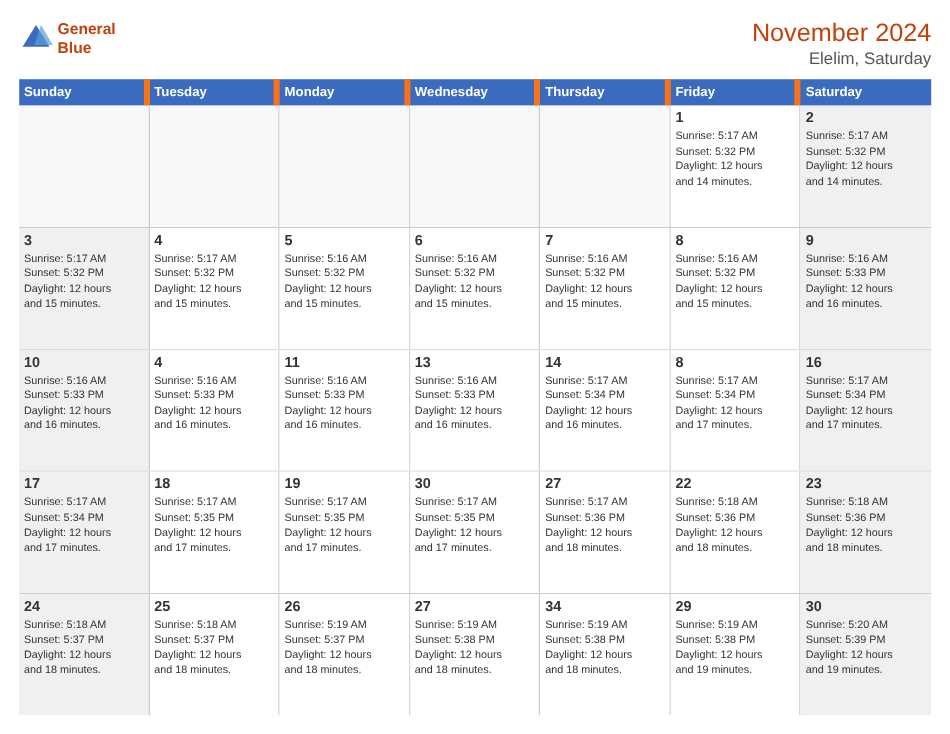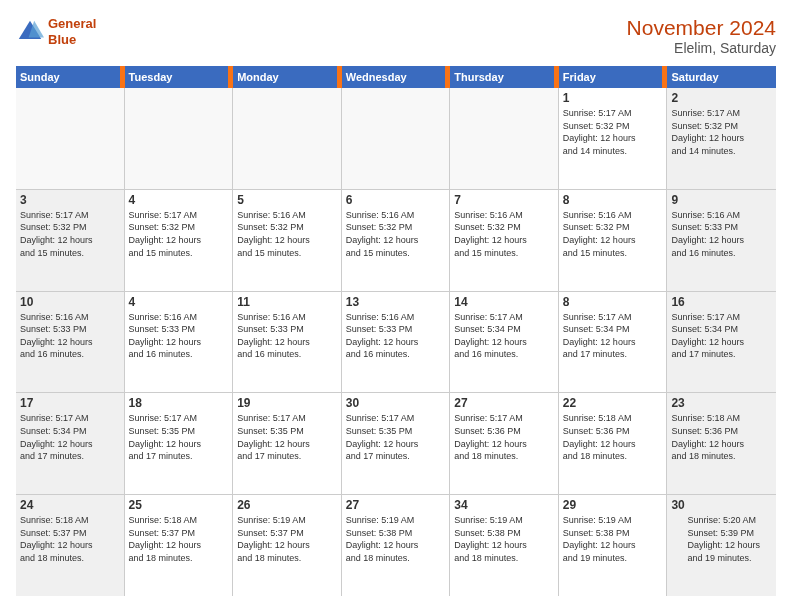--- a/index.html
+++ b/index.html
@@ -349,21 +349,21 @@
           </div>
           <div class="cal-cell">
             <span class="day-num">29</span>
             <div class="cell-text" style="white-space: pre-line;">Sunrise: 5:19 AM
 Sunset: 5:38 PM
 Daylight: 12 hours
 and 19 minutes.</div>
           </div>
           <div class="cal-cell shaded">
             <span class="day-num">30</span>
-            <div class="cell-text" style="white-space: pre-line; margin-left: 16px;">Sunrise: 5:20 AM
+            <div class="cell-text" style="white-space: pre-line;">Sunrise: 5:20 AM
 Sunset: 5:39 PM
 Daylight: 12 hours
 and 19 minutes.</div>
           </div>
         </div>
       </div>
   </div>
 </div>
 
 </body></html>

